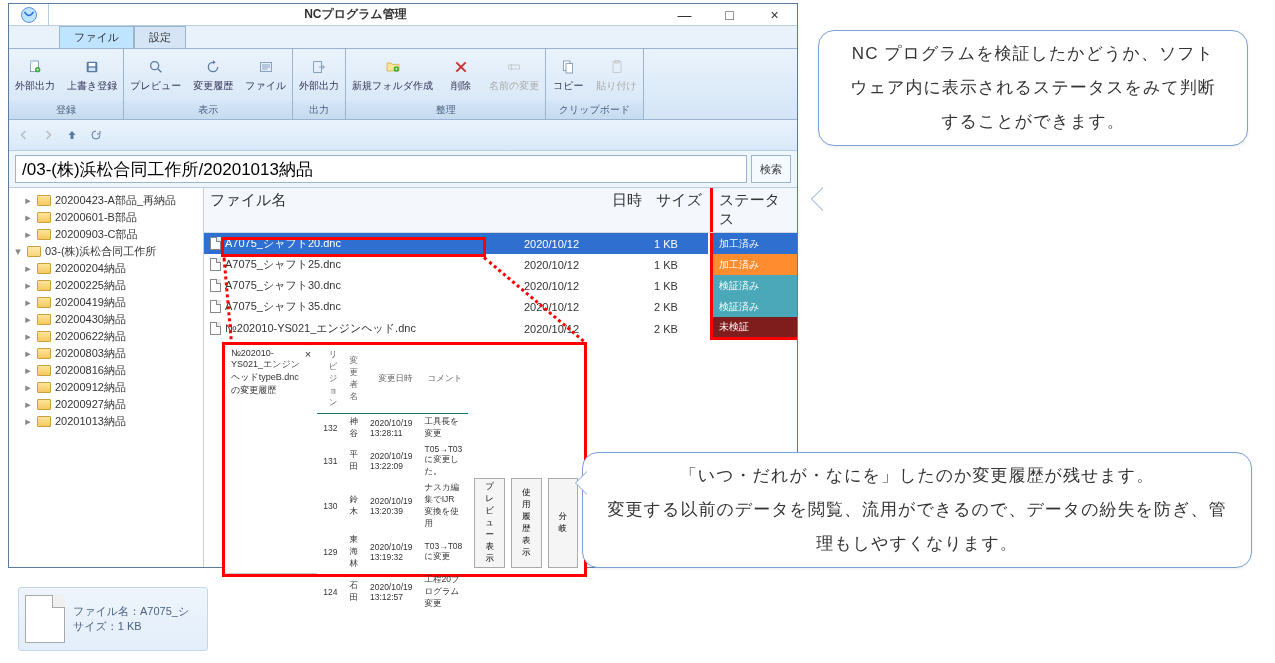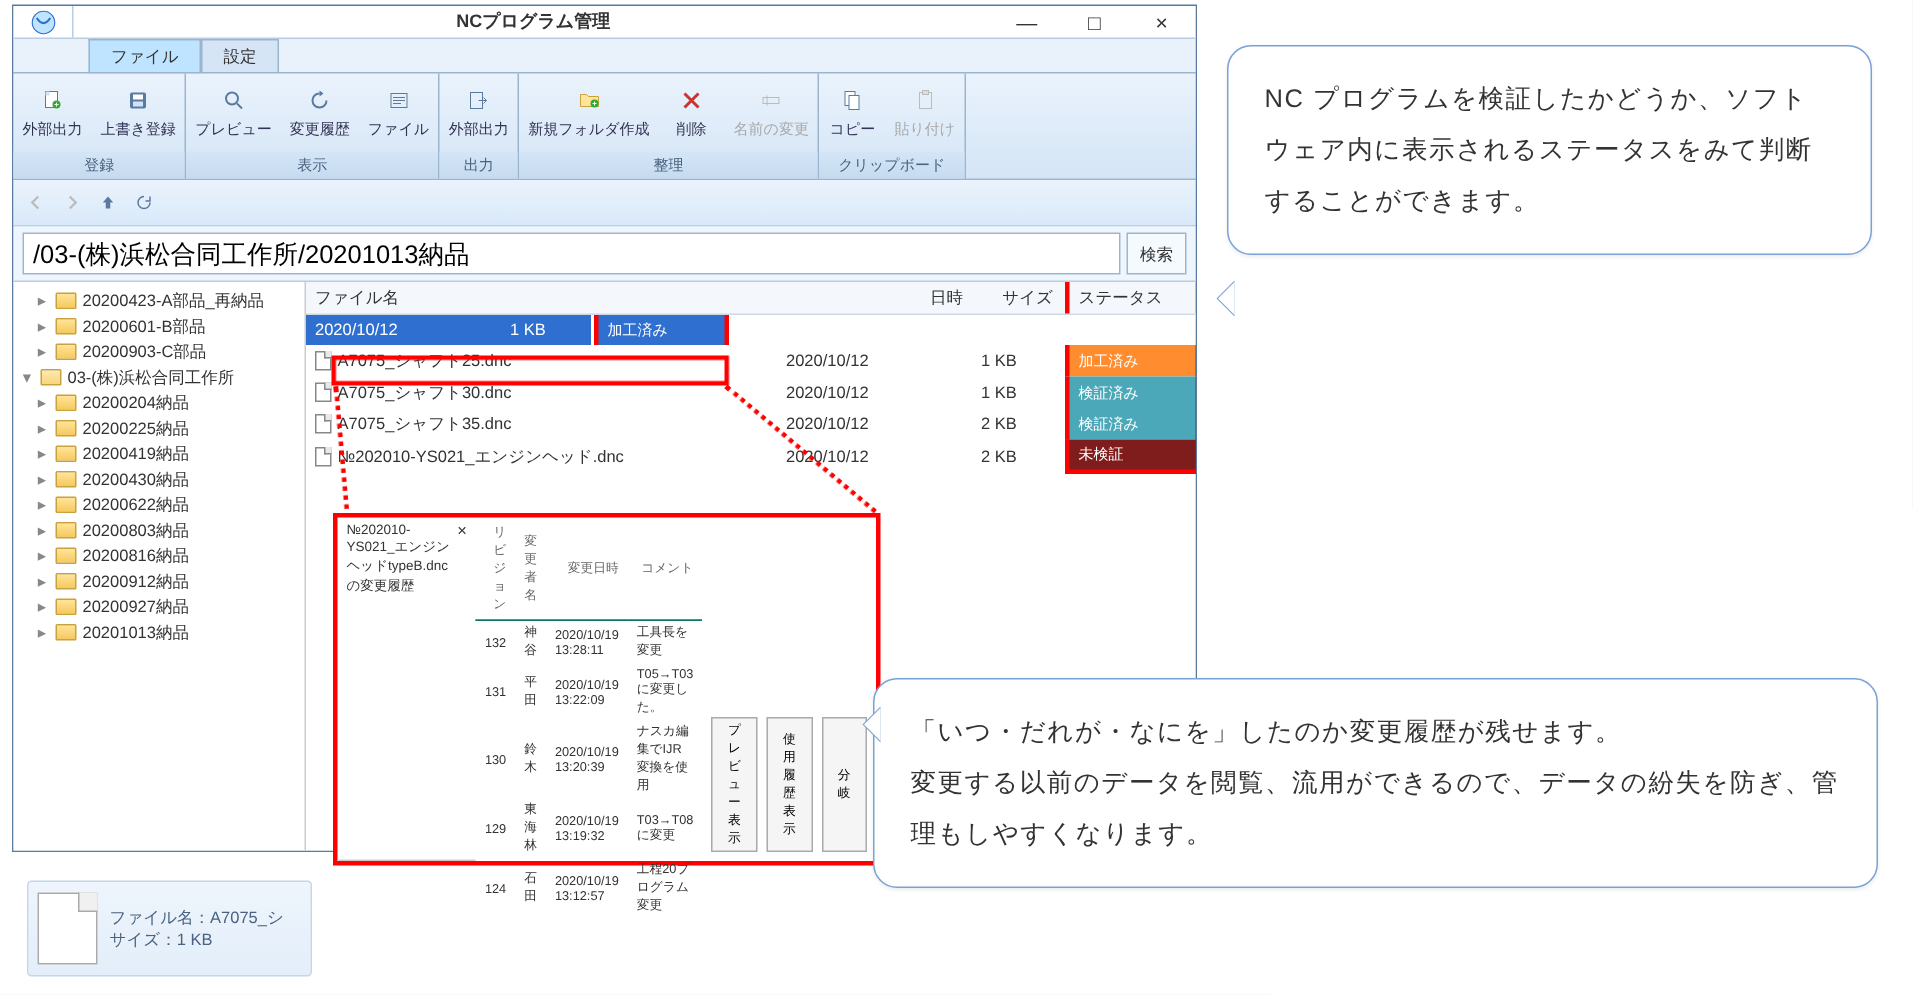--- a/index.html
+++ b/index.html
@@ -94,21 +94,21 @@
     width: 14px; height: 11px; background: linear-gradient(#ffe49a,#f5c95e);
     border: 1px solid #c9a23d; border-radius: 1px; position: relative;
   }
   .foldericon.open { background: linear-gradient(#ffe9b0,#f9d57a); }
 
   .list {
     flex: 1; display: flex; flex-direction: column; overflow: hidden;
   }
   .list .hdr {
     display: flex; background: #f4f7fb; border-bottom: 1px solid #d0d7e0;
-    font-size: 11px;
+    font-size: 15px;
   }
   .list .hdr div, .row div.cell {
     padding: 3px 6px;
   }
   .col-name { flex: 1; }
   .col-date { width: 130px; text-align: right; }
   .col-size { width: 60px; text-align: right; }
   .col-status { width: 90px; }
   .list .hdr .col-status {
     border: 3px solid #f00; border-bottom: none; margin: -3px -3px 0 2px;
@@ -175,22 +175,22 @@
   }
   .filedetail .big::after {
     content:""; position:absolute; right:-1px; top:-1px; width:12px; height:12px;
     background:#f0f0f0; border-left:1px solid #aaa; border-bottom:1px solid #aaa;
   }
   .filedetail .txt { font-size:11px; color:#4a6280; }
 
   
   .bubble {
     position:absolute; background:#fff; border:1px solid #7aa1d8; border-radius:16px;
-    padding:18px 24px; font-size:17px; line-height:2; letter-spacing:1px;
-    color:#333; box-shadow: 0 1px 3px rgba(0,0,0,0.08);
+    padding:6px 24px; font-size:17px; line-height:2; letter-spacing:1px;
+    color:#333; box-shadow: 0 1px 3px rgba(0,0,0,0.08); text-align: center;
   }
   .bubble1 { left:818px; top:30px; width:430px; }
   .bubble1::before {
     content:""; position:absolute; left:-20px; top:156px;
     border:12px solid transparent; border-right-color:#7aa1d8;
   }
   .bubble1::after {
     content:""; position:absolute; left:-18px; top:157px;
     border:11px solid transparent; border-right-color:#fff;
   }
@@ -468,20 +468,21 @@
 
     <div class="list">
       <div class="hdr">
         <div class="col-name">ファイル名</div>
         <div class="col-date">日時</div>
         <div class="col-size">サイズ</div>
         <div class="col-status">ステータス</div>
       </div>
       <div class="rows" id="rows">
           <div class="row sel">
+            <div class="cell col-name"><span class="fileicon"></span>A7075_シャフト20.dnc</div>
             <div class="cell col-date">2020/10/12</div>
             <div class="cell col-size">1 KB</div>
             <div class="cell col-status status-wrap status-cell st-加工済み">加工済み</div>
           </div>
           <div class="row">
             <div class="cell col-name"><span class="fileicon"></span>A7075_シャフト25.dnc</div>
             <div class="cell col-date">2020/10/12</div>
             <div class="cell col-size">1 KB</div>
             <div class="cell col-status status-wrap status-cell st-加工済み">加工済み</div>
           </div>

